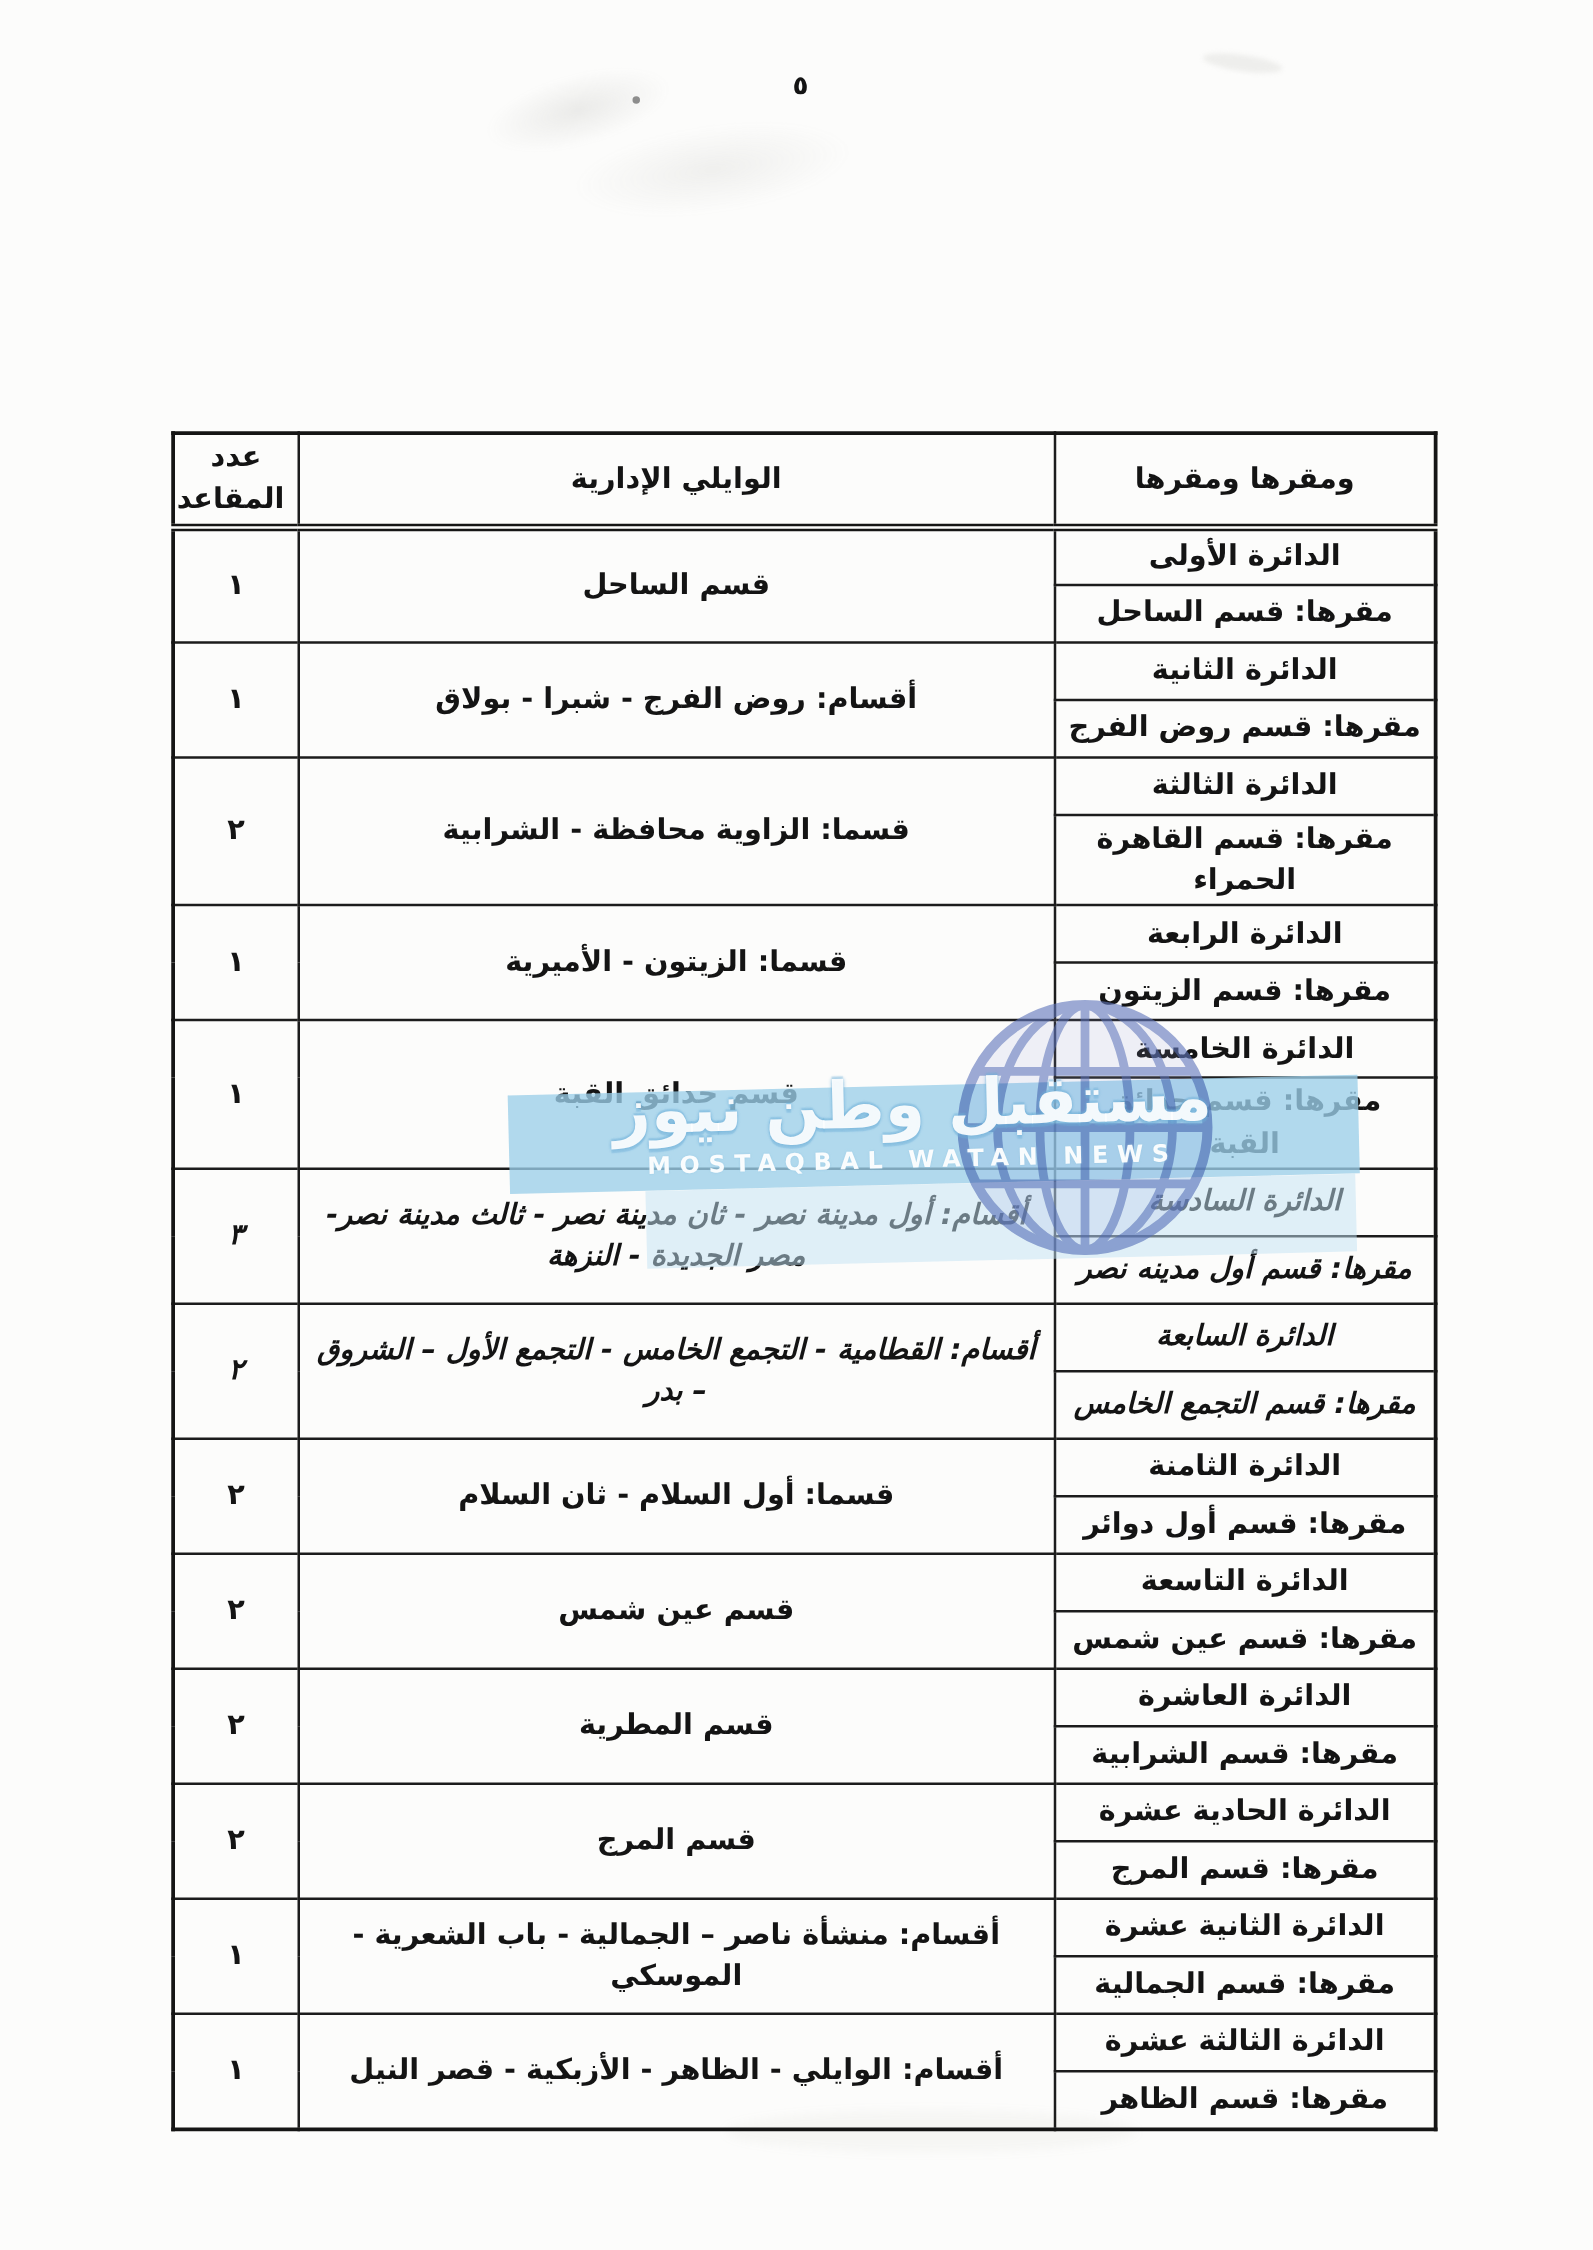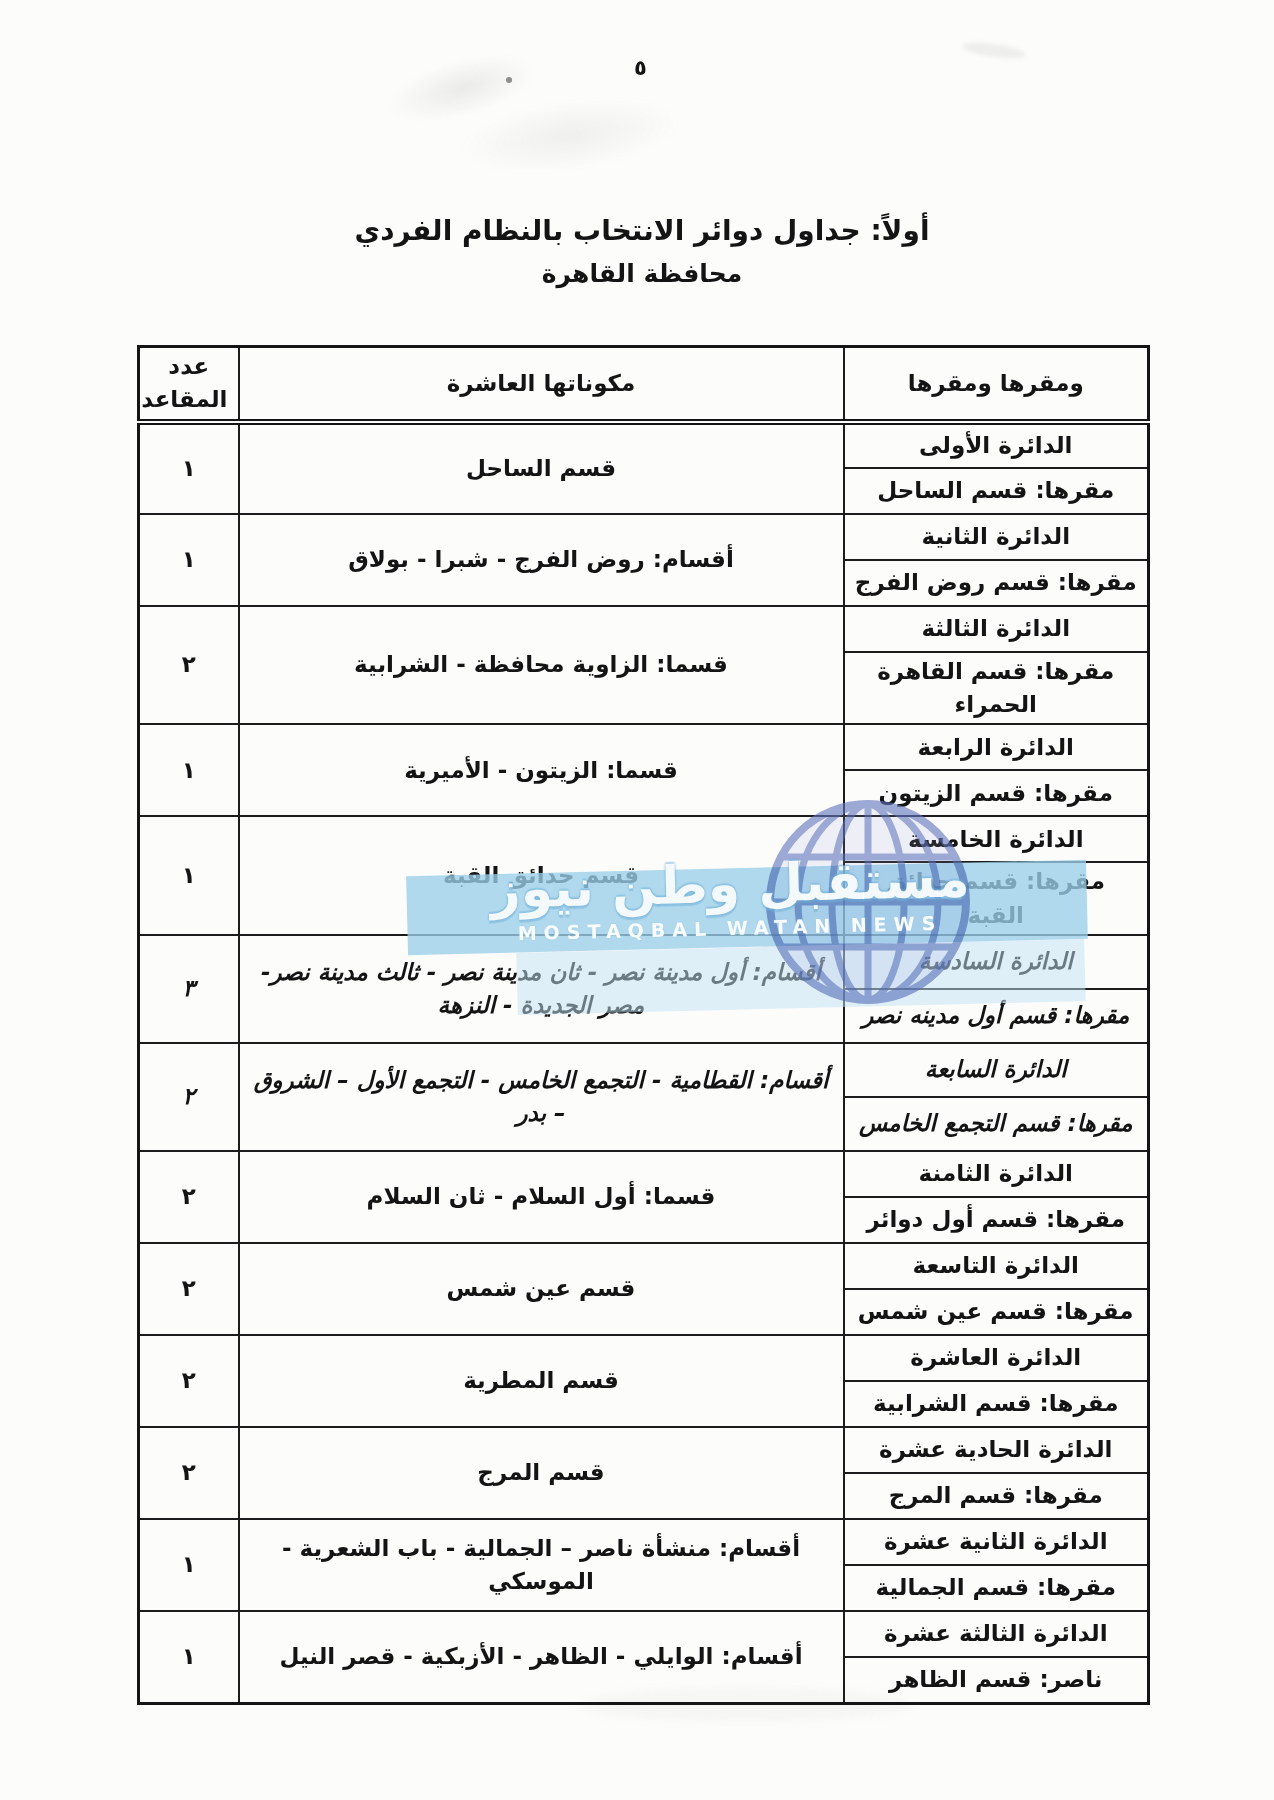--- a/index.html
+++ b/index.html
@@ -76,35 +76,31 @@
 <div class="page">
 
   <div class="artifact a1"></div>
   <div class="artifact a2"></div>
   <div class="artifact a3"></div>
   <div class="artifact a4"></div>
   <div class="artifact a5"></div>
 
   <div class="page-number">٥</div>
 
-  <div class="titles">
-    <div class="title">أولاً: جداول دوائر الانتخاب بالنظام الفردي</div>
-    <div class="subtitle">محافظة القاهرة</div>
-  </div>
 
   <table class="districts">
     <colgroup>
         <col style="width:305px">
         <col style="width:605px">
         <col style="width:100px">
       </colgroup>
     <tbody>
         <tr>
       <th>ومقرها ومقرها</th>
-      <th>مكوناتها العاشرة</th>
+      <th>الوايلي الإدارية</th>
       <th>عدد المقاعد</th>
     </tr>
 
     <tr class="sub">
       <td class="district-cell">الدائرة الأولى</td>
       <td class="components-cell" rowspan="2">قسم الساحل</td>
       <td class="seats-cell" rowspan="2">١</td>
     </tr>
     <tr class="sub">
       <td class="hq-cell">مقرها: قسم الساحل</td>
@@ -208,21 +204,21 @@
     <tr class="sub">
       <td class="hq-cell">مقرها: قسم الجمالية</td>
     </tr>
 
     <tr class="sub">
       <td class="district-cell">الدائرة الثالثة عشرة</td>
       <td class="components-cell" rowspan="2">أقسام: الوايلي - الظاهر - الأزبكية - قصر النيل</td>
       <td class="seats-cell" rowspan="2">١</td>
     </tr>
     <tr class="sub">
-      <td class="hq-cell">ناصر: قسم الظاهر</td>
+      <td class="hq-cell">مقرها: قسم الظاهر</td>
     </tr>
   </tbody>
     </table>
 
   <div class="watermark">
     <div class="band band1"></div>
     <div class="band band2"></div>
     <svg class="globe" viewBox="0 0 212 212">
       <circle cx="106" cy="106" r="98" fill="rgba(150,160,215,0.22)" stroke="#6076bb" stroke-width="8"></circle>
       <ellipse cx="106" cy="106" rx="36" ry="98" fill="none" stroke="#6076bb" stroke-width="7"></ellipse>

